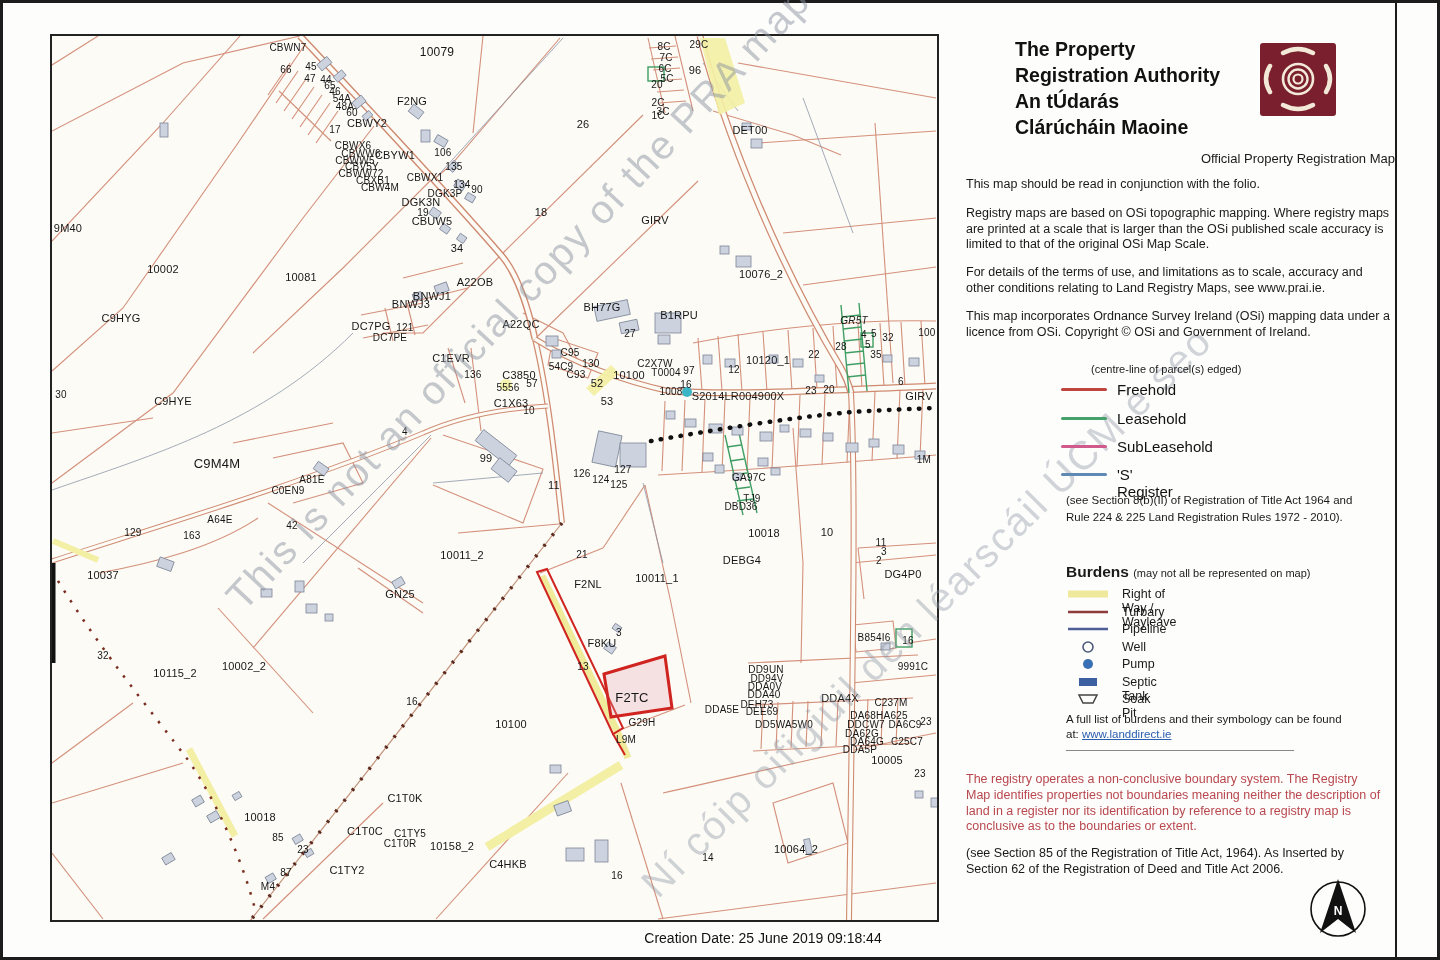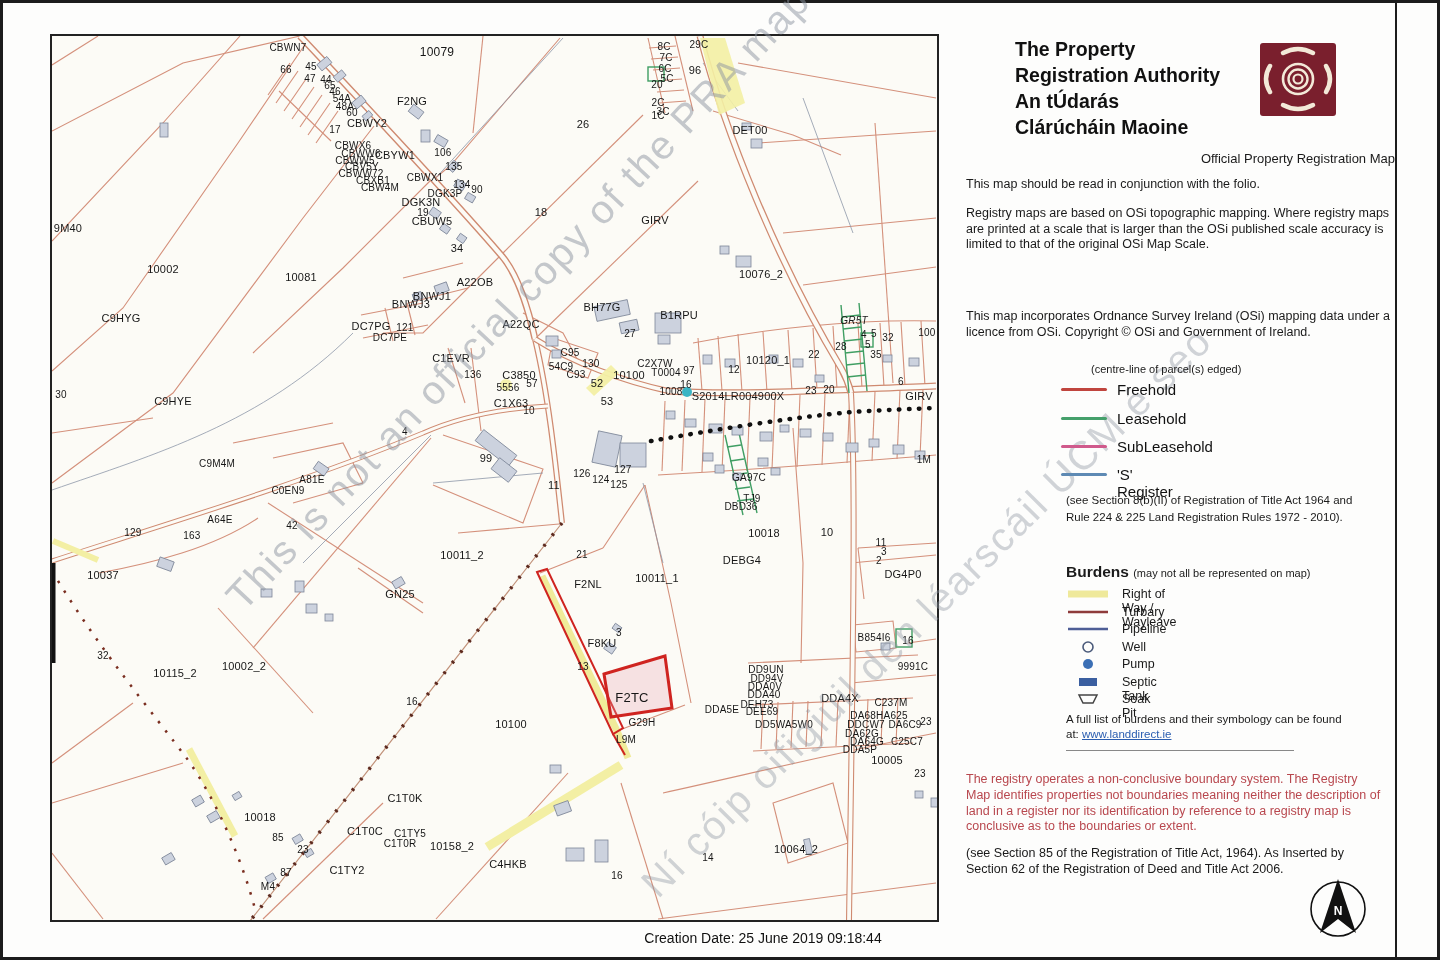--- a/index.html
+++ b/index.html
@@ -483,21 +483,21 @@
         <span class="maplabel" style="left: 353px; top: 762px; font-size: 11px;">C1T0K</span>
         <span class="maplabel" style="left: 313px; top: 795px; font-size: 11px;">C1T0C</span>
         <span class="maplabel" style="left: 358px; top: 797px;">C1TY5</span>
         <span class="maplabel" style="left: 348px; top: 807px;">C1T0R</span>
         <span class="maplabel" style="left: 295px; top: 834px; font-size: 11px;">C1TY2</span>
         <span class="maplabel" style="left: 208px; top: 781px; font-size: 11px;">10018</span>
         <span class="maplabel" style="left: 226px; top: 801px;">85</span>
         <span class="maplabel" style="left: 251px; top: 813px;">23</span>
         <span class="maplabel" style="left: 234px; top: 836px;">87</span>
         <span class="maplabel" style="left: 216px; top: 850px;">M4</span>
-        <span class="maplabel" style="left: 165px; top: 427px; font-size: 10px;">C9M4M</span>
+        <span class="maplabel" style="left: 165px; top: 427px; font-size: 13px;">C9M4M</span>
         <span class="maplabel" style="left: 260px; top: 443px;">A81E</span>
         <span class="maplabel" style="left: 236px; top: 454px;">C0EN9</span>
         <span class="maplabel" style="left: 168px; top: 483px;">A64E</span>
         <span class="maplabel" style="left: 240px; top: 489px;">42</span>
         <span class="maplabel" style="left: 81px; top: 496px;">129</span>
         <span class="maplabel" style="left: 140px; top: 499px;">163</span>
         <span class="maplabel" style="left: 51px; top: 539px; font-size: 11px;">10037</span>
         <span class="maplabel" style="left: 51px; top: 619px;">32</span>
         <span class="maplabel" style="left: 123px; top: 637px; font-size: 11px;">10115_2</span>
         <span class="maplabel" style="left: 192px; top: 630px; font-size: 11px;">10002_2</span>
@@ -542,20 +542,21 @@
         <path d="M25,12 Q40,4 55,12" stroke-width="4.5" stroke-linecap="round"></path>
         <path d="M25,64 Q40,72 55,64" stroke-width="4.5" stroke-linecap="round"></path>
         <path d="M12,25 Q4,38 12,51" stroke-width="4.5" stroke-linecap="round"></path>
         <path d="M68,25 Q76,38 68,51" stroke-width="4.5" stroke-linecap="round"></path>
       </g>
     </svg>
 
     <div id="doc-title">Official Property Registration Map</div>
     <div class="para" id="p-folio">This map should be read in conjunction with the folio.</div>
     <div class="para" id="p-osi">Registry maps are based on OSi topographic mapping. Where registry maps are printed at a scale that is larger than the OSi published scale accuracy is limited to that of the original OSi Map Scale.</div>
+    <div class="para" id="p-terms">For details of the terms of use, and limitations as to scale, accuracy and other conditions relating to Land Registry Maps, see www.prai.ie.</div>
     <div class="para" id="p-copy">This map incorporates Ordnance Survey Ireland (OSi) mapping data under a licence from OSi. Copyright © OSi and Government of Ireland.</div>
 
     <div id="centreline-note">(centre-line of parcel(s) edged)</div>
 
     <div class="leg-row" id="leg-freehold" style="top:378px">
       <span class="leg-swatch"></span>
       <span class="leg-label">Freehold</span>
     </div>
     <div class="leg-row" id="leg-leasehold" style="top:407px">
       <span class="leg-swatch"></span>

